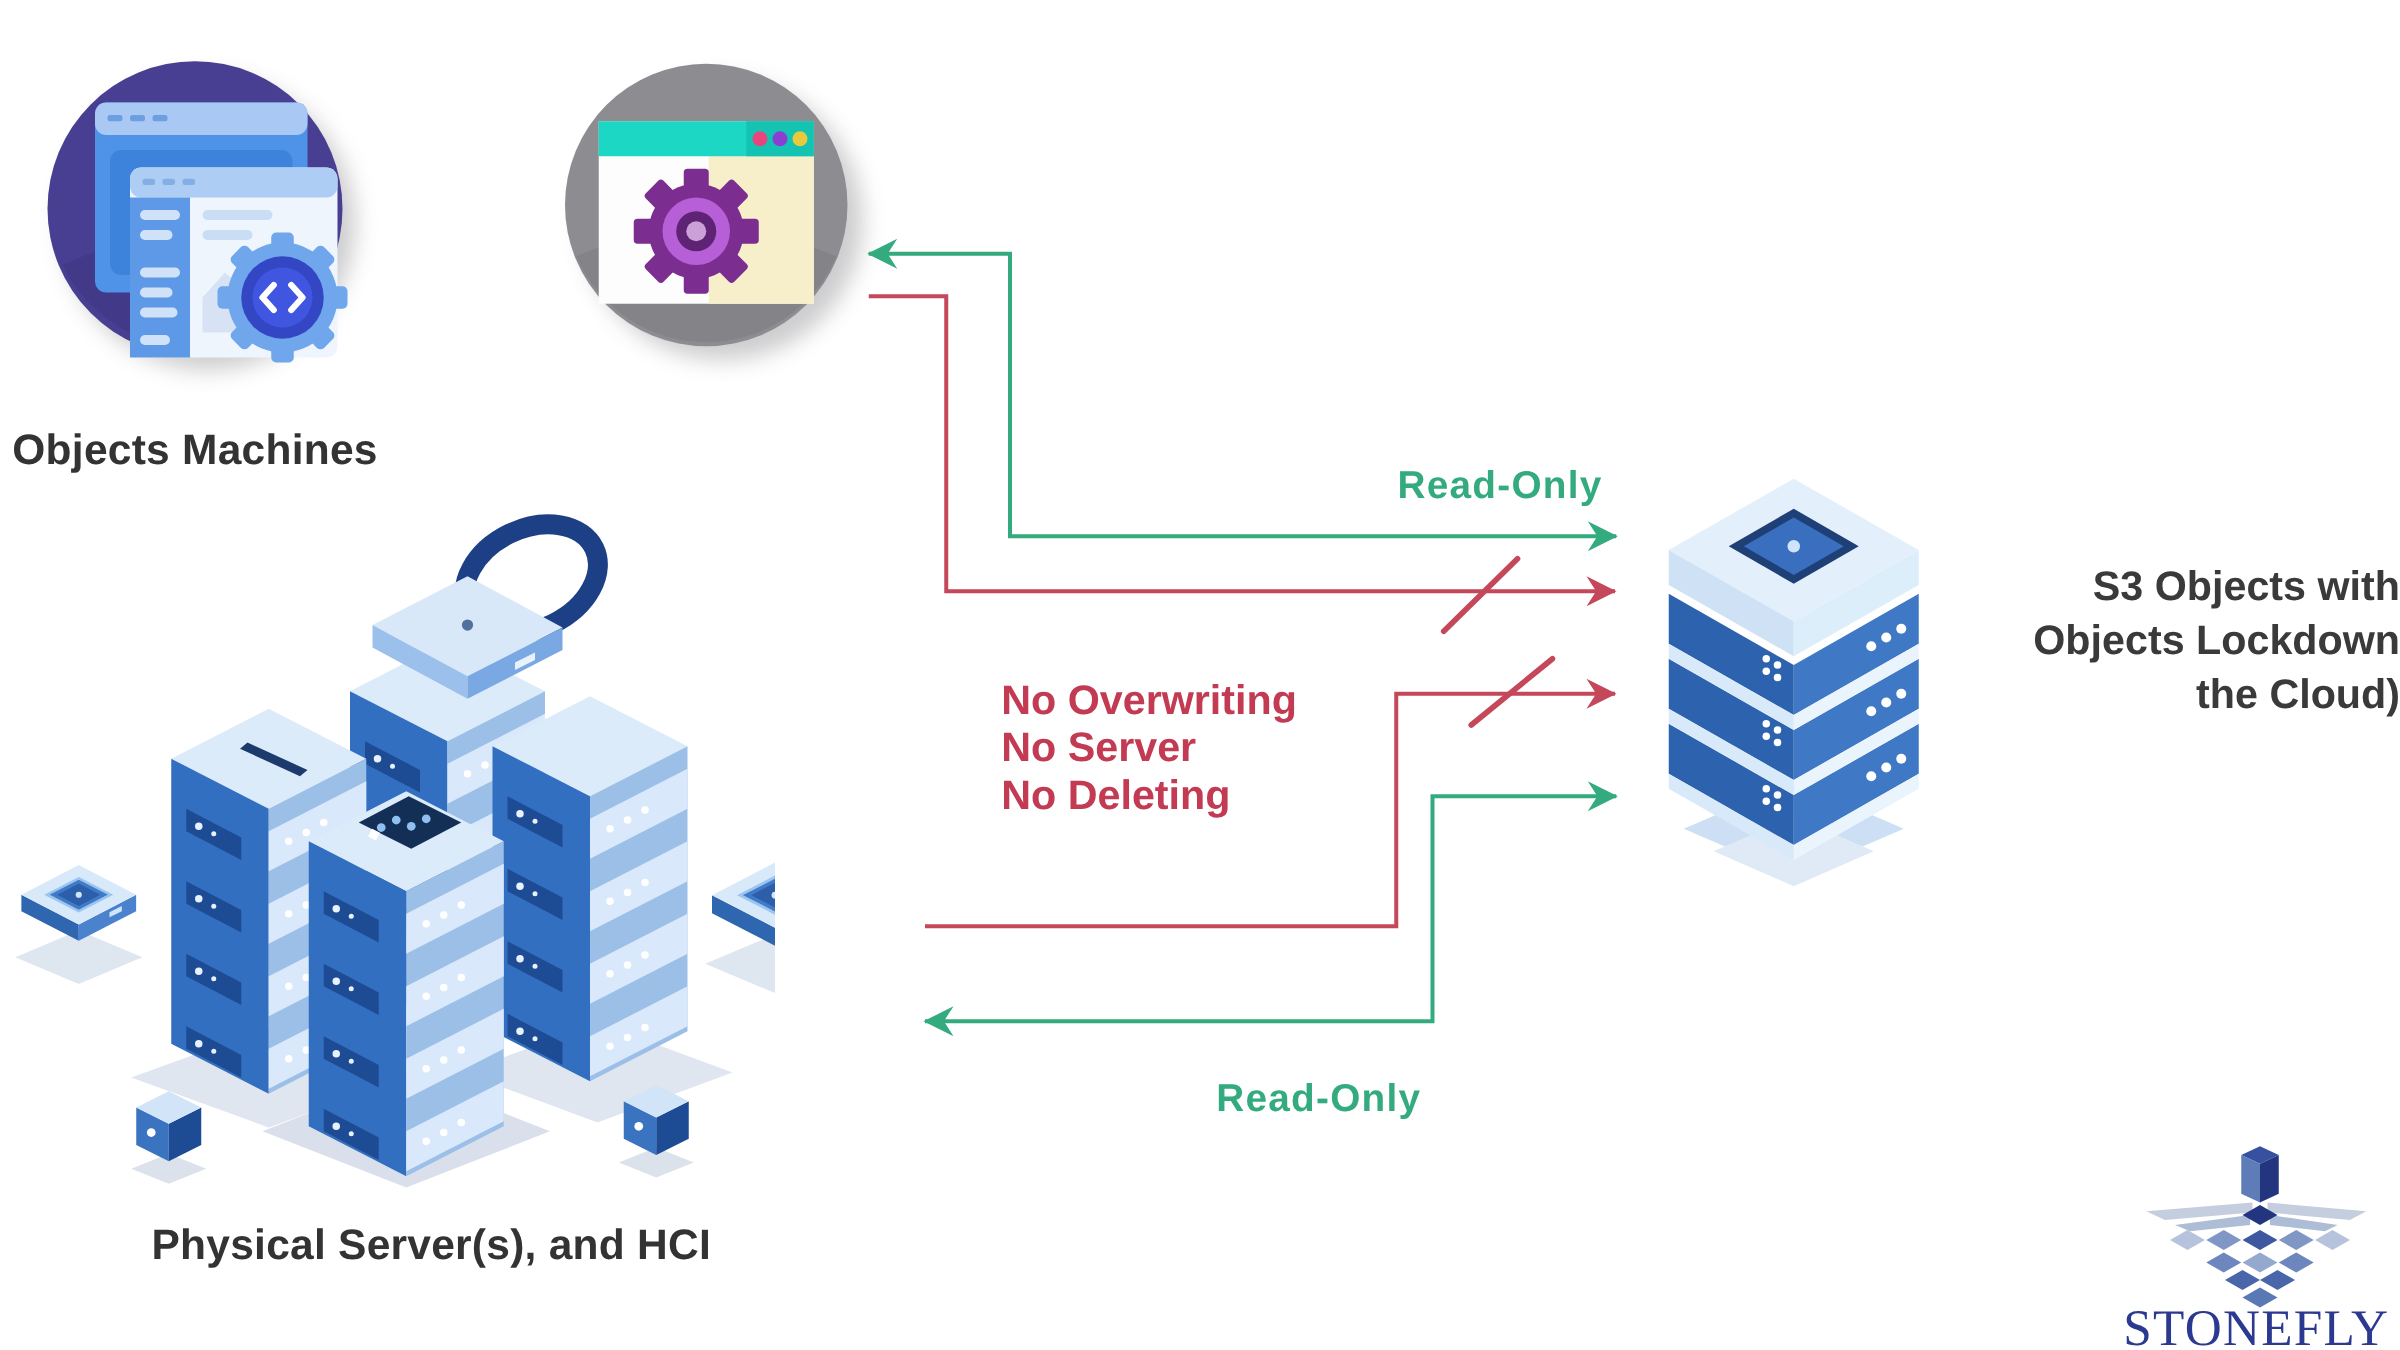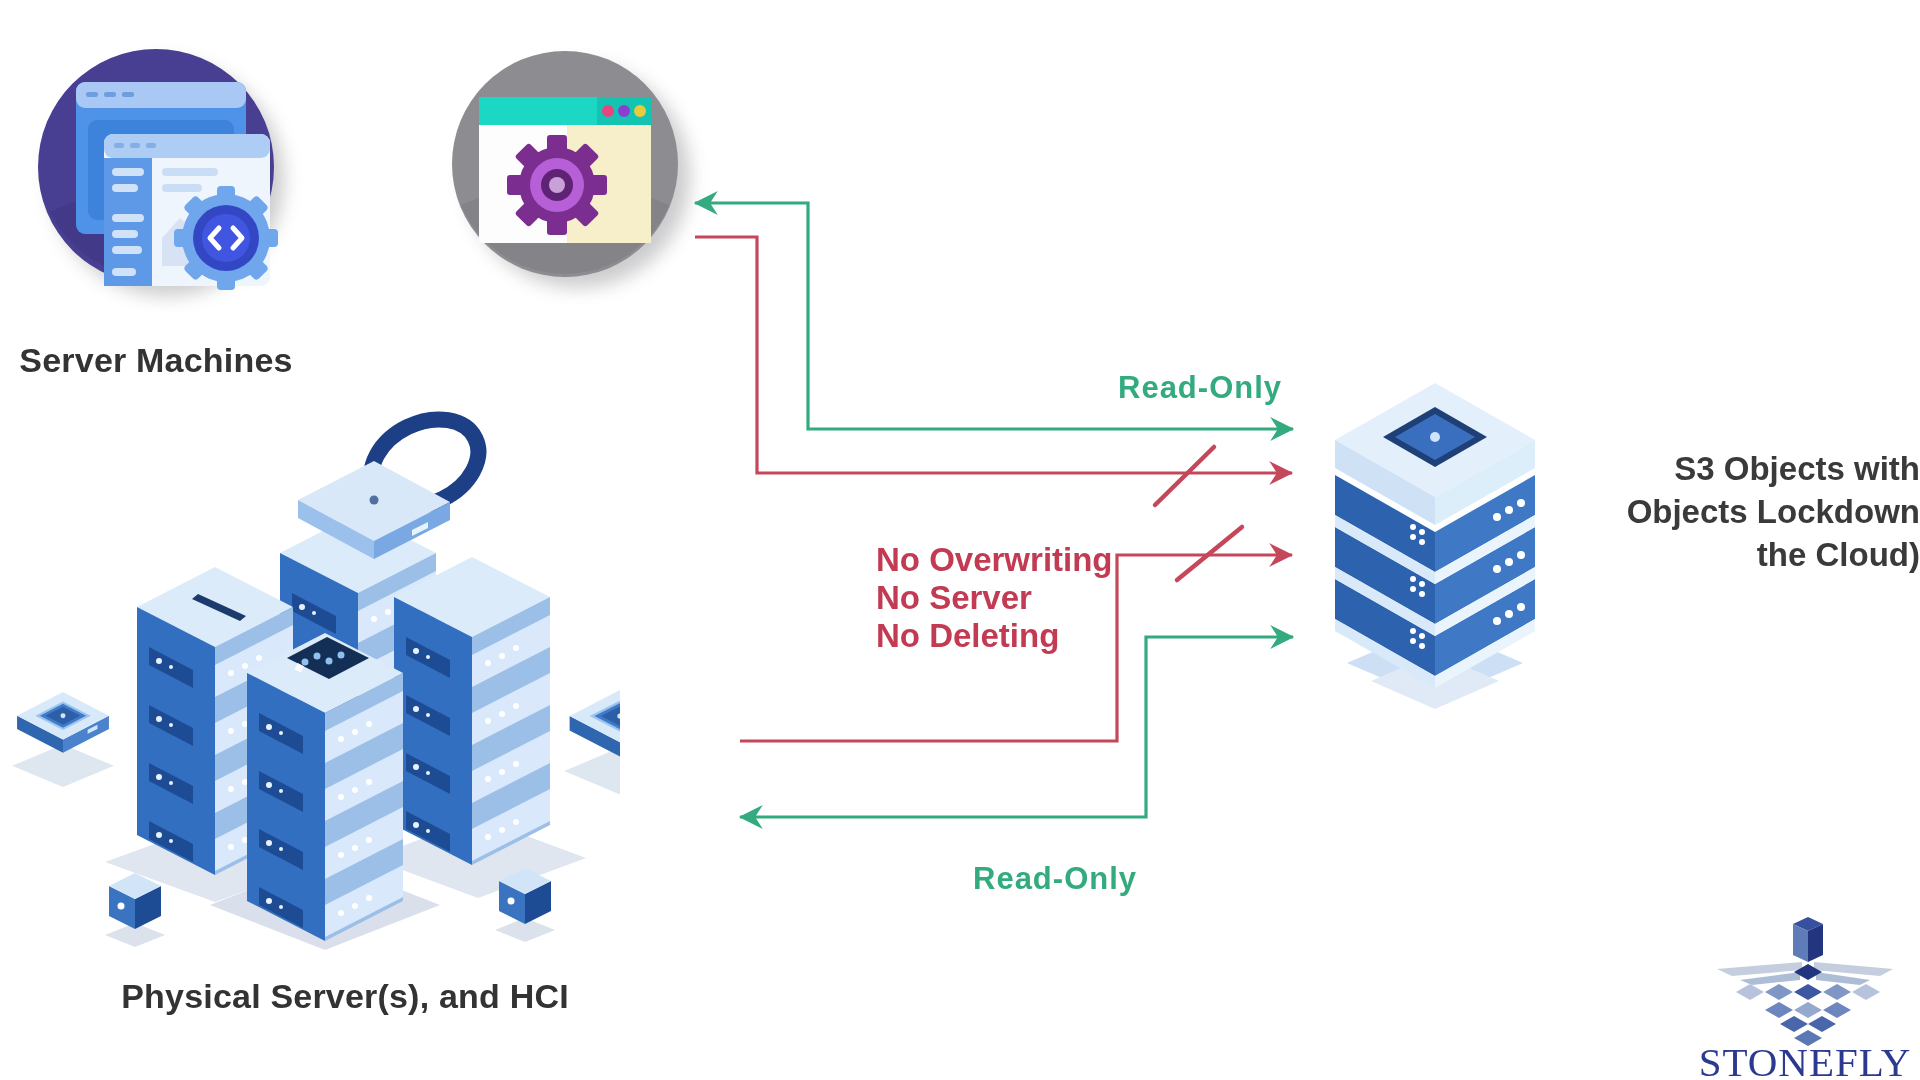--- a/index.html
+++ b/index.html
@@ -3,21 +3,21 @@
 <meta charset="utf-8">
 <style>
   html,body{margin:0;padding:0;background:#fff;}
   .canvas{position:relative;width:1920px;height:1080px;background:var(--background,#fff);
           overflow:hidden;font-family:"Liberation Sans",sans-serif;}
   .abs{position:absolute;}
   .node-label{position:absolute;font-size:34px;font-weight:600;color:var(--text-dark,#333);
               text-align:center;letter-spacing:.2px;}
   .ro-label{position:absolute;font-size:31px;font-weight:600;letter-spacing:1px;
             color:var(--green,#33ab7e);text-align:left;width:180px;}
-  .restrictions{position:absolute;left:876px;top:541px;font-size:33px;font-weight:600;
+  .restrictions{position:absolute;left:801px;top:541px;font-size:33px;font-weight:600;
                 line-height:38px;color:var(--red,#c33e53);}
   .s3-caption{position:absolute;left:1581px;top:447px;width:339px;font-size:33px;
               font-weight:600;line-height:43px;color:#3a3a3a;white-space:nowrap;text-align:right;}
   .icon-shadow{position:absolute;border-radius:50%;background:#8f8f93;opacity:.45;filter:blur(9px);}
   .arrow-line{fill:none;stroke-width:3.2px;}
   .s-green{stroke:var(--green,#33ab7e);}
   .s-red{stroke:var(--red-line,#c5475a);}
   .f-green{fill:var(--green,#33ab7e);}
   .f-red{fill:var(--red-line,#c5475a);}
   .slash{stroke:var(--red-line,#c5475a);stroke-width:4.5px;stroke-linecap:round;}
@@ -101,21 +101,21 @@
         <rect x="-50" y="-10" width="18" height="20" rx="3" transform="rotate(45)"></rect>
         <rect x="32" y="-10" width="18" height="20" rx="3" transform="rotate(45)"></rect>
       </g>
       <circle r="38" fill="#7b2d90"></circle>
       <circle r="27" fill="#b75fd6"></circle>
       <circle r="16" fill="#5f2375"></circle>
       <circle r="8" fill="#c9a0d8"></circle>
     </g>
   </svg>
 
-  <div class="node-label" style="left:0px;top:341px;width:312px;">Server Machines</div>
+  <div class="node-label" style="left:0px;top:341px;width:312px;">Objects Machines</div>
 
   <svg class="abs" style="left:0px;top:400px;" width="620" height="580" viewBox="0 0 620 580">
     <defs>
       <g id="tower">
         <polygon points="0,0 78,40 0,80 -78,40" fill="#dcebfa"></polygon>
         <polygon points="-78,40 0,80 0,308 -78,268" fill="#336fc0"></polygon>
         <polygon points="0,80 78,40 78,268 0,308" fill="#9cbfe8"></polygon>
 
         <polygon points="0,98 78,58 78,90 0,130" fill="#d9e9fb"></polygon>
         <polygon points="0,156 78,116 78,148 0,188" fill="#d9e9fb"></polygon>

